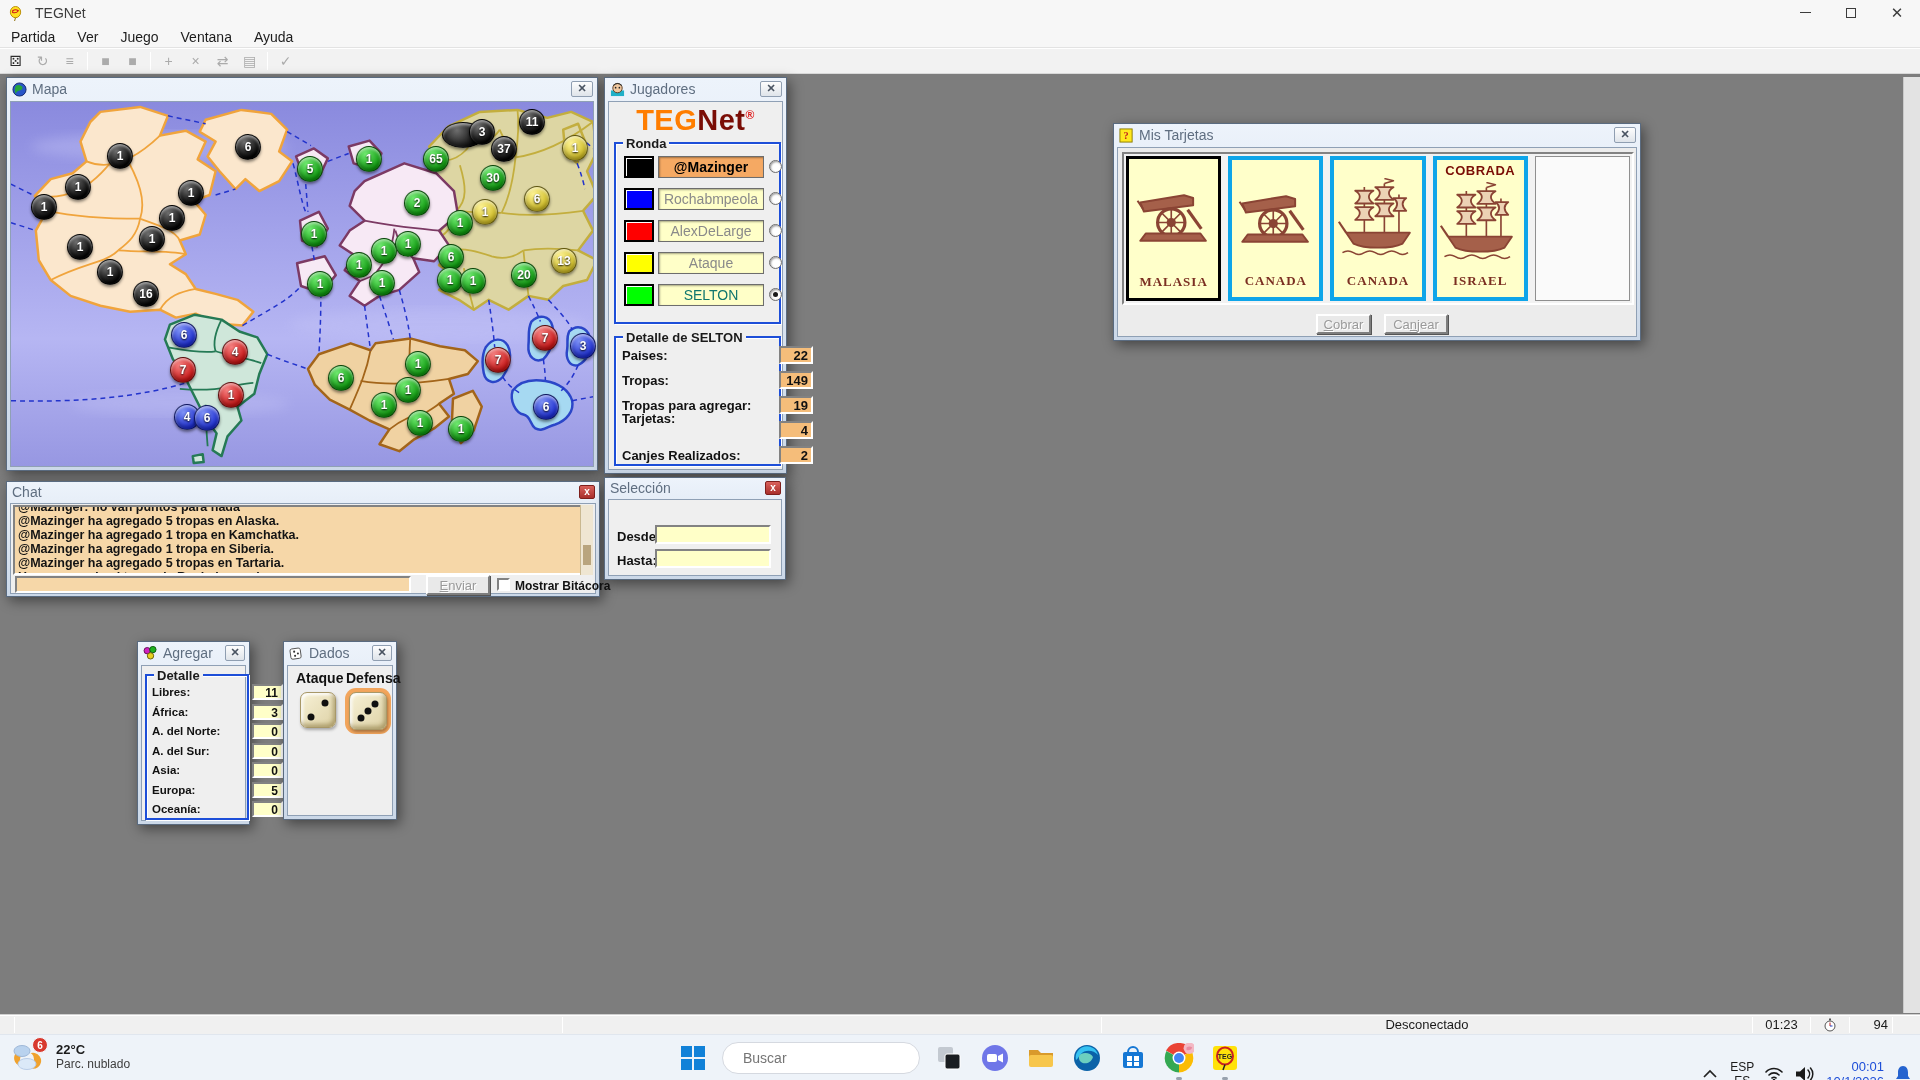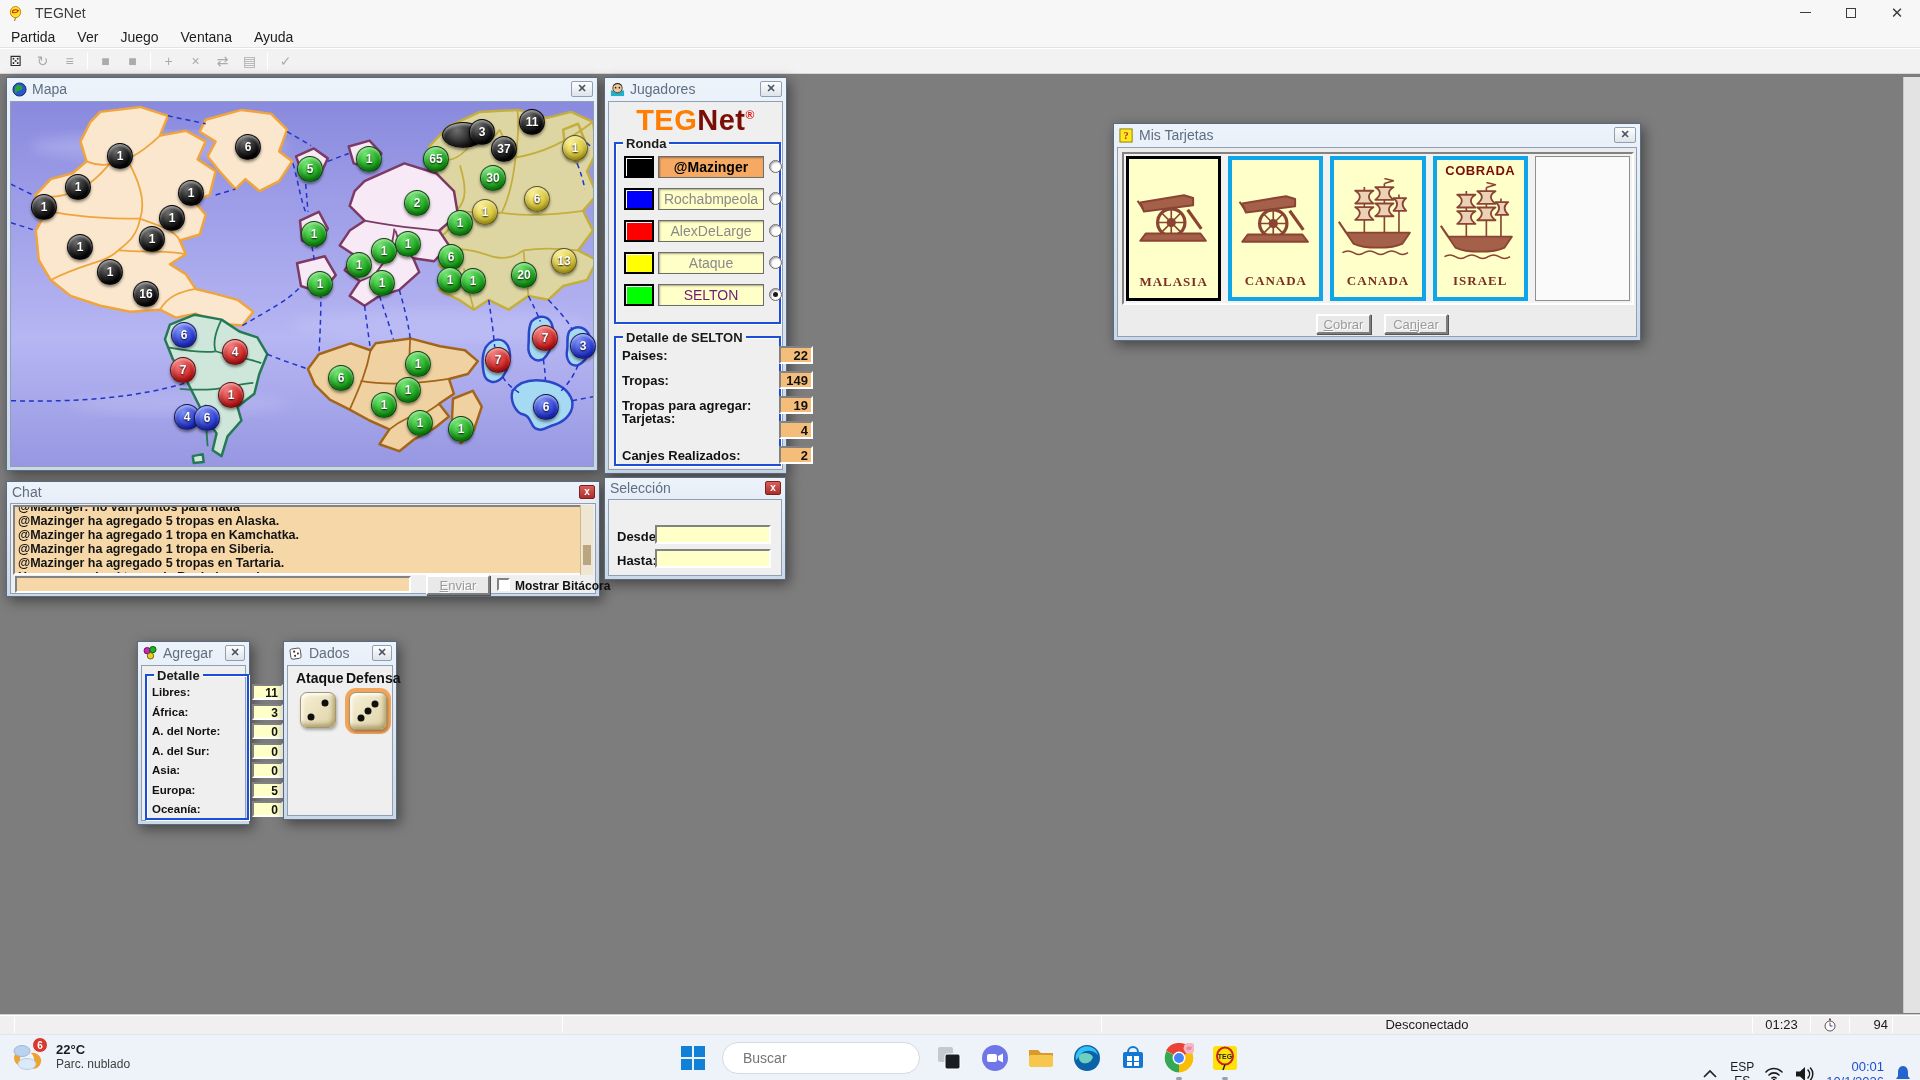--- a/index.html
+++ b/index.html
@@ -385,21 +385,21 @@
             <div class="p-field" style="background: rgb(255, 255, 200); color: rgb(138, 138, 138);">AlexDeLarge</div>
             <div class="radio" style="left: 149px; top: 4px;"></div>
           </div>
           <div class="p-row" style="top: 108px; width: 160px;">
             <div class="p-swatch" style="background: rgb(255, 255, 0);"></div>
             <div class="p-field" style="background: rgb(255, 255, 200); color: rgb(138, 138, 138);">Ataque</div>
             <div class="radio" style="left: 149px; top: 4px;"></div>
           </div>
           <div class="p-row" style="top: 140px; width: 160px;">
             <div class="p-swatch" style="background: rgb(0, 255, 0);"></div>
-            <div class="p-field" style="background: rgb(255, 255, 200); color: #701a75;">SELTON</div>
+            <div class="p-field" style="background: rgb(255, 255, 200); color: #0f766e;">SELTON</div>
             <div class="radio on" style="left: 149px; top: 4px;"></div>
           </div>
         </div>
     </div>
     <div class="group" style="left:5px;top:234px;width:167px;height:130px">
       <span class="glabel">Detalle de SELTON</span>
       <div id="detail-rows">
           <span class="flabel" style="left: 6px; top: 10px;">Paises:</span>
           <div class="valbox sunk" style="left: 127px; top: 8px; width: 34px; height: 18px; background: rgb(245, 189, 122);">22</div>
           <span class="flabel" style="left: 6px; top: 35px;">Tropas:</span>

